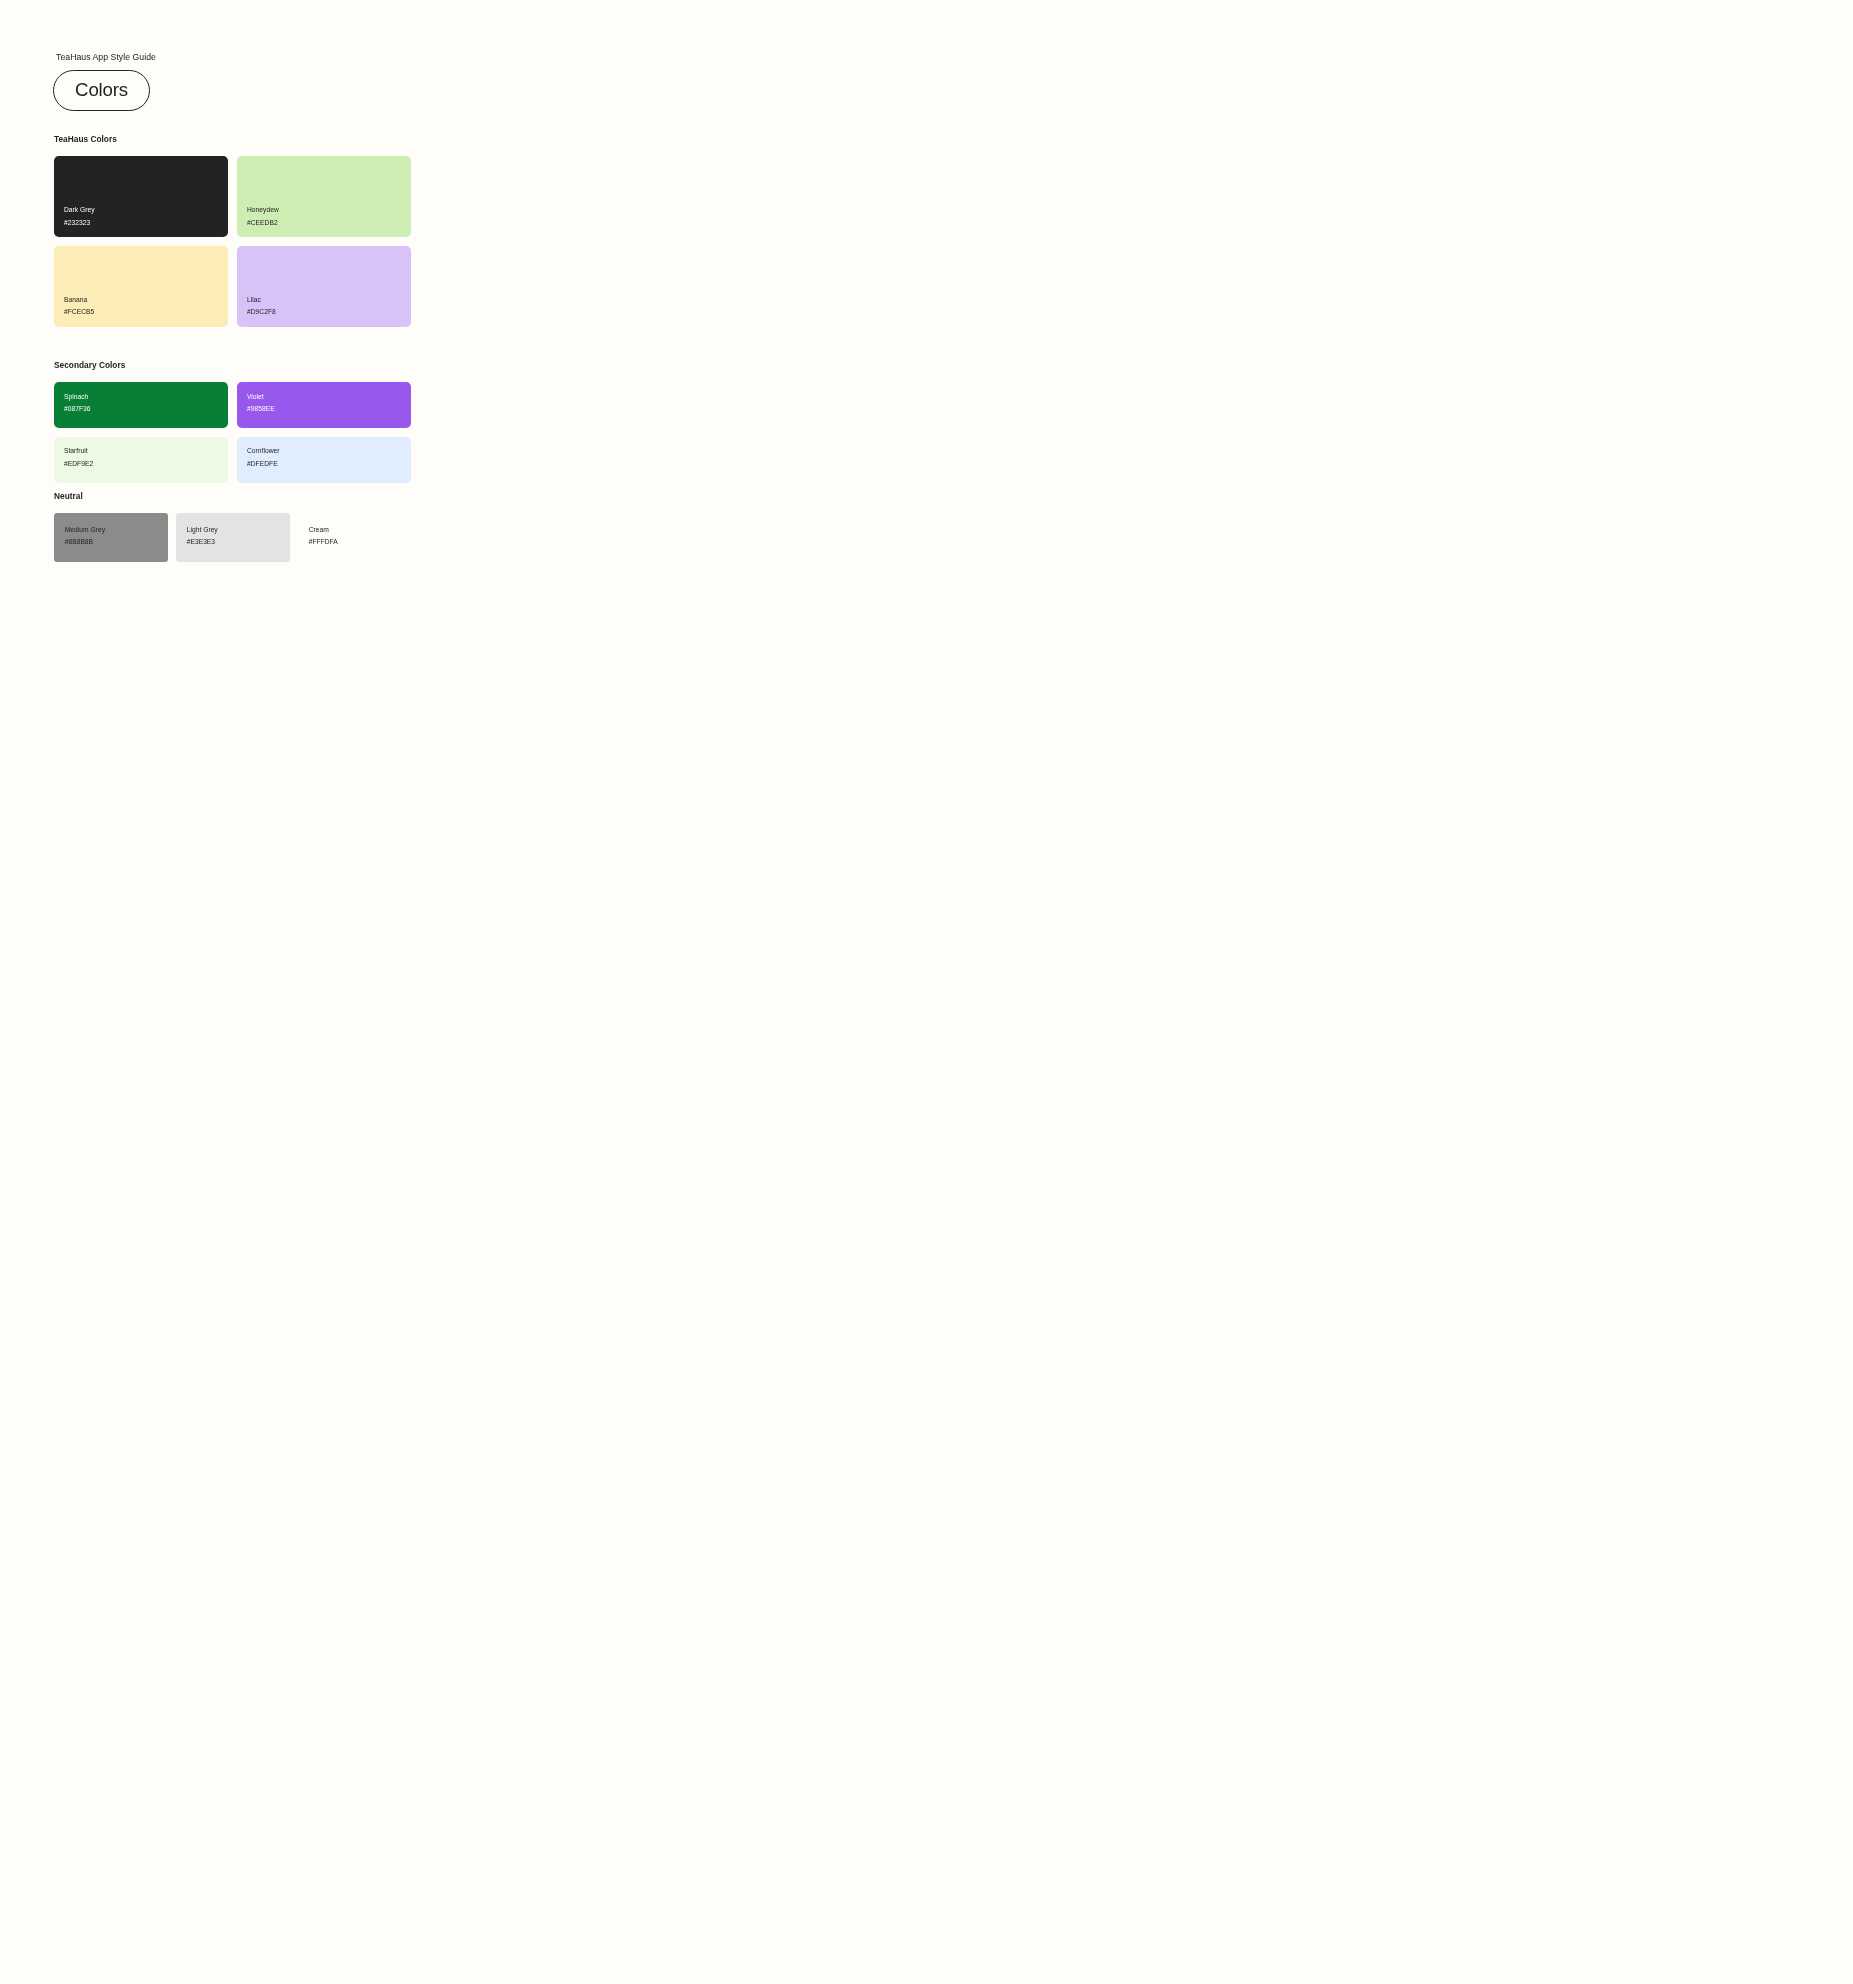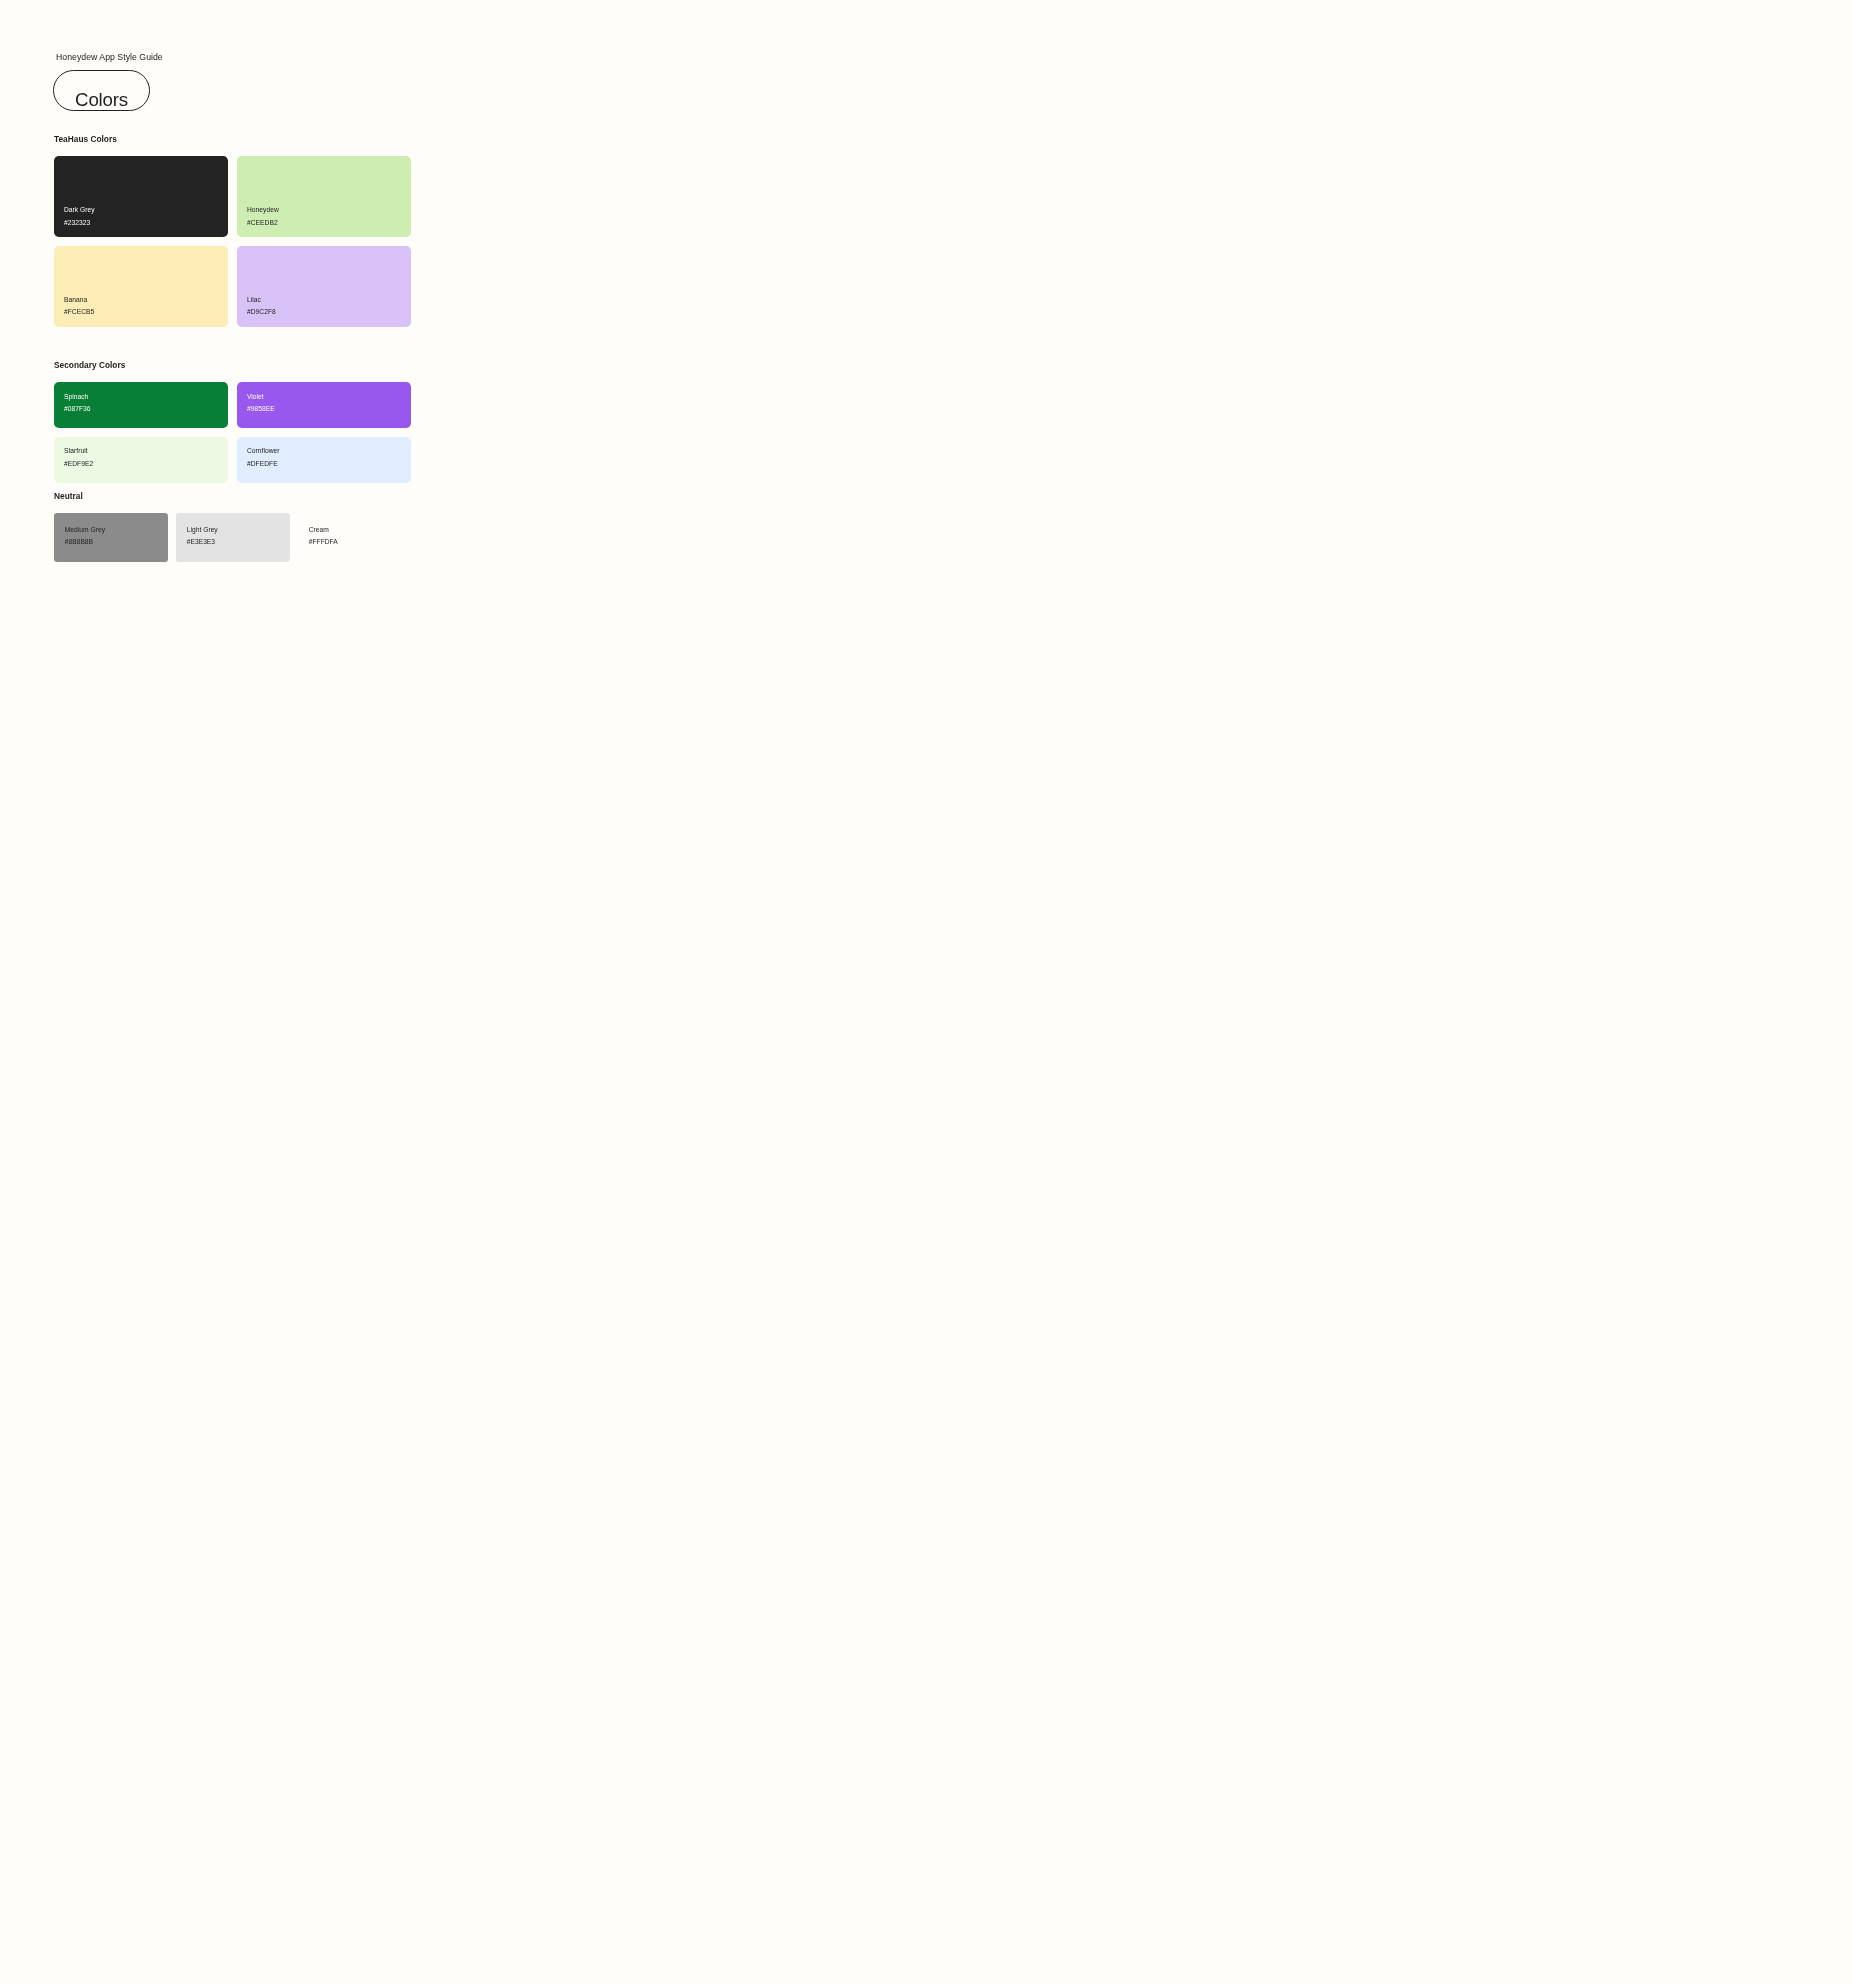--- a/index.html
+++ b/index.html
@@ -38,21 +38,21 @@
   .colors-pill {
     position: absolute;
     left: 53px;
     top: 70px;
     width: 97px;
     height: 41px;
     box-sizing: border-box;
     border: 1px solid #232323;
     border-radius: 20.6px;
     display: flex;
-    align-items: flex-end;
+    align-items: center;
     justify-content: center;
   }
   .colors-pill-label {
     font-size: 18.7px;
     line-height: 18.7px;
     letter-spacing: -0.2px;
     color: #232323;
   }
 
   
@@ -126,21 +126,21 @@
     position: absolute;
     left: 10.7px;
     top: 12.7px;
   }
 </style>
 </head>
 <body style="background: rgb(255, 253, 250);">
 
 <div class="page">
 
-  <div class="guide-title">Honeydew App Style Guide</div>
+  <div class="guide-title">TeaHaus App Style Guide</div>
 
   <div class="colors-pill">
     <span class="colors-pill-label">Colors</span>
   </div>
 
   <div class="section" id="section-primary" style="top:134px;">
     <h2 class="section-heading">TeaHaus Colors</h2>
     <div class="swatch-grid">
 
       <div class="swatch primary" id="sw-p0" style="background: rgb(35, 35, 35);">

